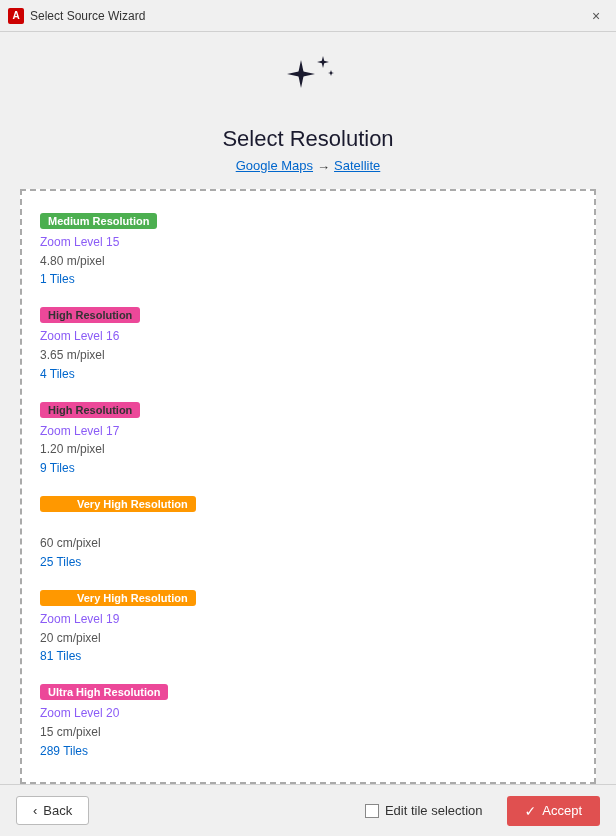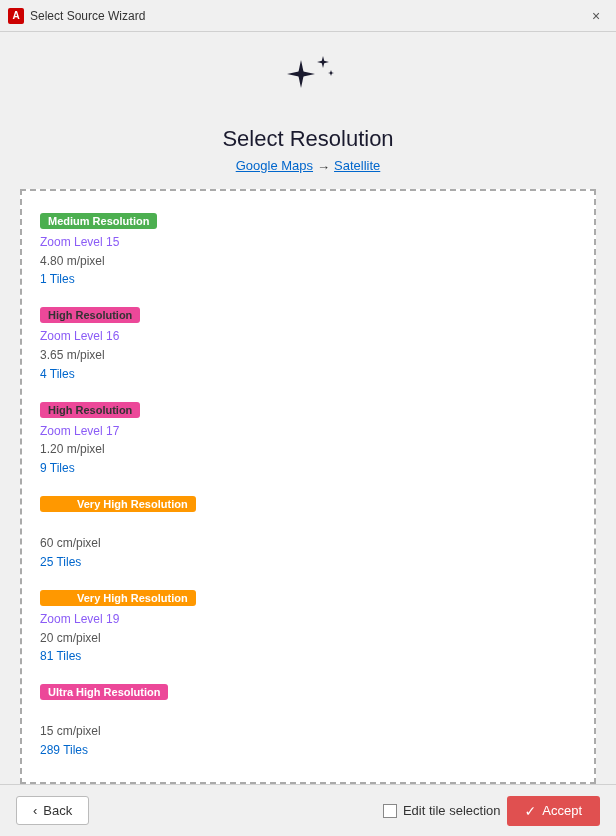--- a/index.html
+++ b/index.html
@@ -172,21 +172,21 @@
       background: white;
       border-radius: 3px;
       cursor: pointer;
       font-size: 13px;
       color: #333;
     }
 
     .bottom-right {
       display: flex;
       align-items: center;
-      gap: 6px;
+      gap: 24px;
     }
 
     .edit-tile-label {
       display: flex;
       align-items: center;
       gap: 6px;
       font-size: 13px;
       color: #333;
       cursor: pointer;
     }
@@ -278,21 +278,21 @@
       <span class="zoom-tiles">25 Tiles</span>
     </div>
       <div class="resolution-item">
       <span class="badge badge-very-high">Very High Resolution</span><br>
       <span class="zoom-title">Zoom Level 19</span><br>
       <span class="zoom-detail">20 cm/pixel</span><br>
       <span class="zoom-tiles">81 Tiles</span>
     </div>
       <div class="resolution-item">
       <span class="badge badge-ultra-high">Ultra High Resolution</span><br>
-      <br>
+      <span class="zoom-title">Zoom Level 20</span><br>
       <span class="zoom-detail">15 cm/pixel</span><br>
       <span class="zoom-tiles">289 Tiles</span>
     </div>
     </div>
 
 </div>
 
 <div class="bottom-bar">
   <button class="back-btn">
     <span>‹</span>

